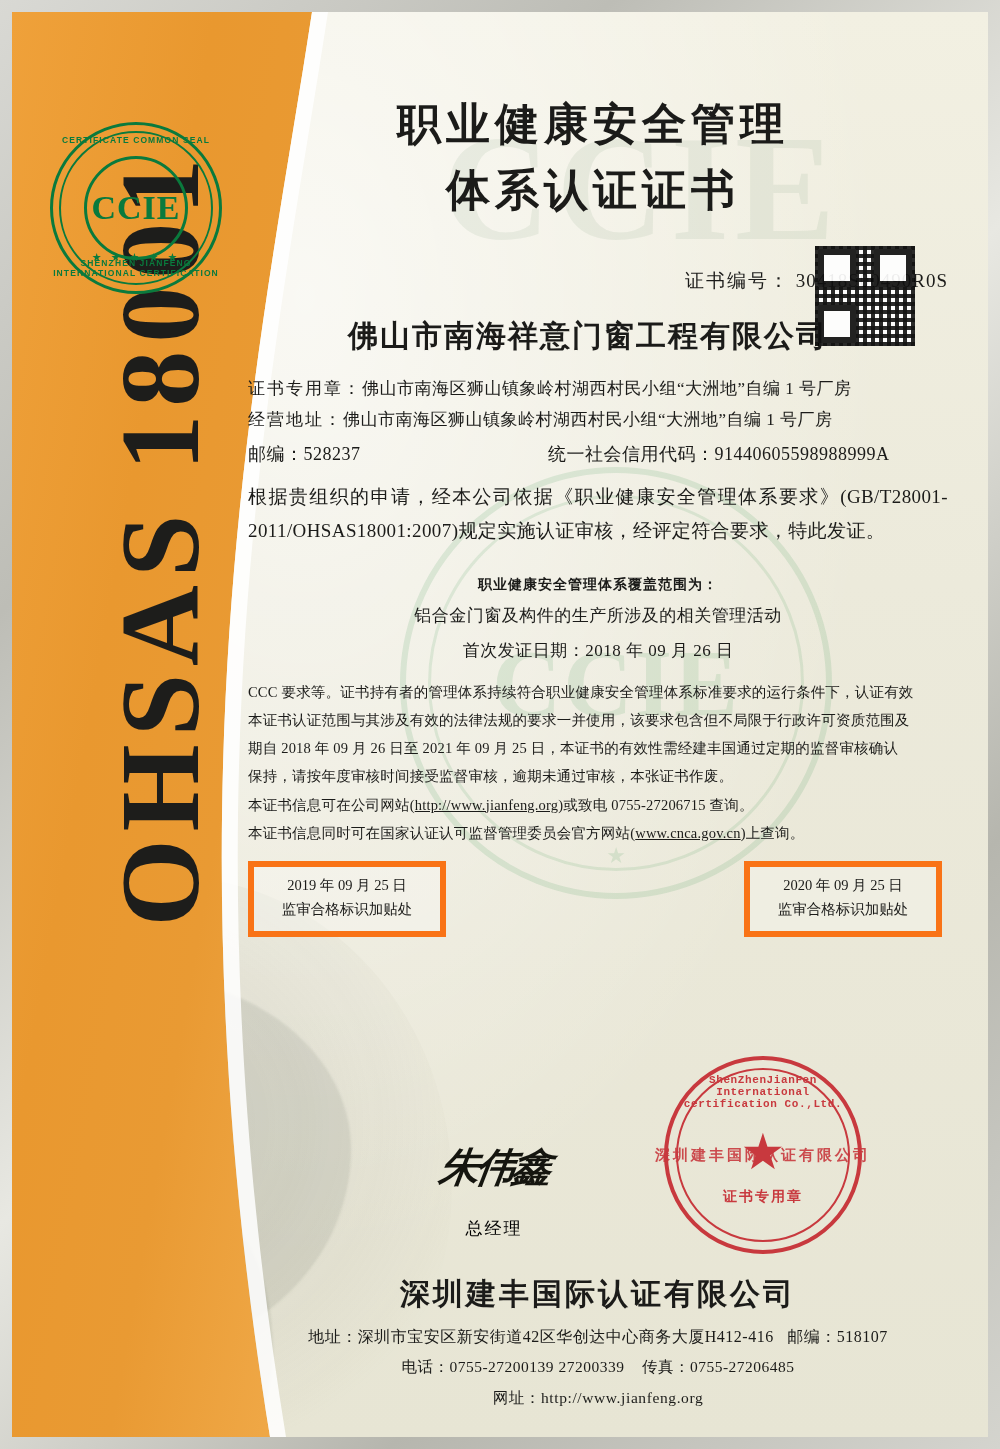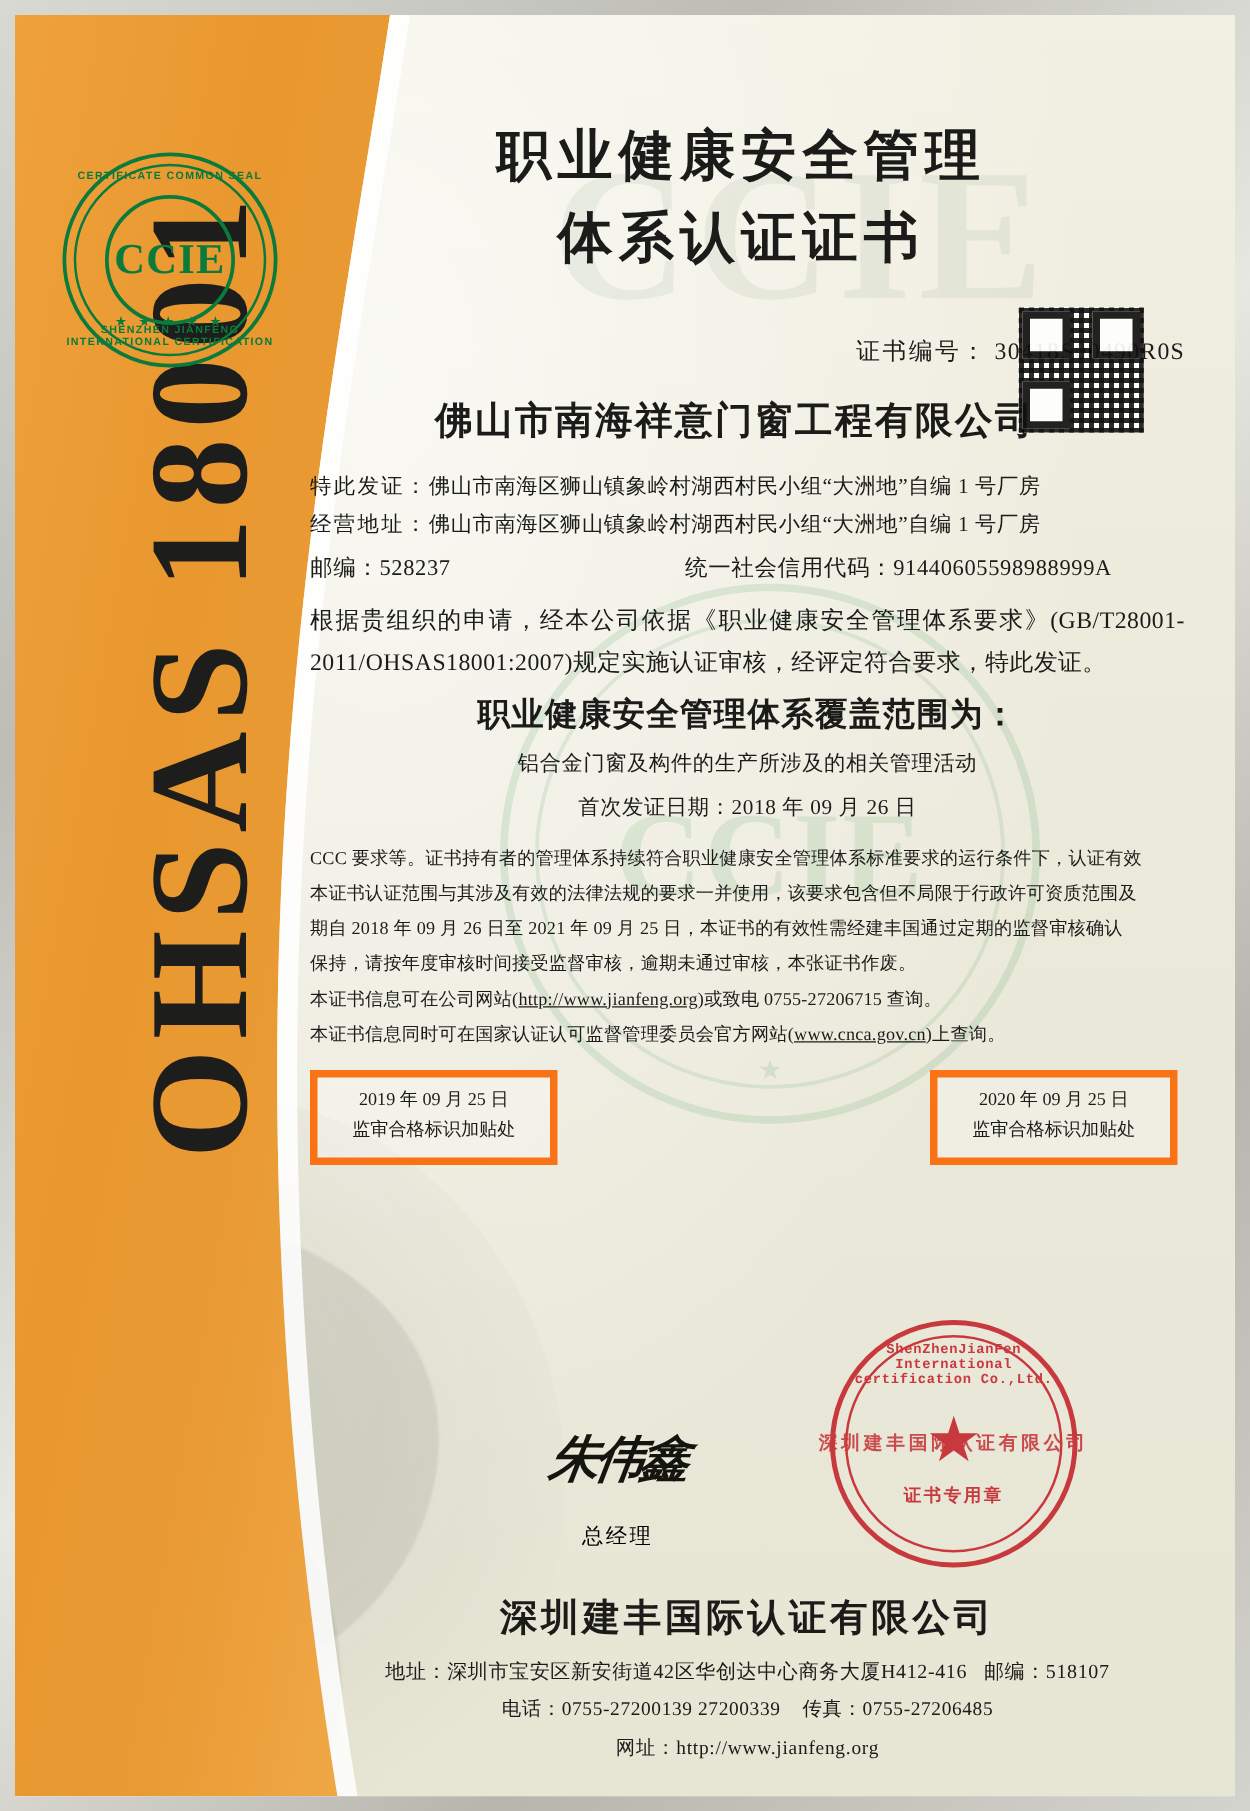--- a/index.html
+++ b/index.html
@@ -288,24 +288,24 @@
   .pc-row .pc { width: 300px; }
   .body-para {
     margin-top: 14px;
     font-family: "Liberation Serif", serif;
     font-size: 19px;
     line-height: 1.78;
     letter-spacing: 0.4px;
     text-align: justify;
   }
   .scope-title {
-    margin-top: 6px;
-    text-align: center;
-    font-family: "Liberation Serif", serif;
-    font-size: 26px;
+    margin-top: 28px;
+    text-align: center;
+    font-family: "Liberation Serif", serif;
+    font-size: 14px;
     font-weight: 700;
     letter-spacing: 1px;
   }
   .scope-body {
     margin-top: 10px;
     text-align: center;
     font-family: Liberation Mono, monospace;
     font-size: 17px;
     letter-spacing: 0.5px;
   }
@@ -496,21 +496,21 @@
 
       <div class="cert-no">
         <span class="label">证书编号：</span>
         <span class="value">30418S00490R0S</span>
       </div>
 
       <div class="company">佛山市南海祥意门窗工程有限公司</div>
 
       <div class="addr-block">
         <div class="addr-row">
-          <span class="k">特此发证：</span><span>佛山市南海区狮山镇象岭村湖西村民小组“大洲地”自编 1 号厂房</span>
+          <span class="k">证书专用章：</span><span>佛山市南海区狮山镇象岭村湖西村民小组“大洲地”自编 1 号厂房</span>
         </div>
         <div class="addr-row">
           <span class="k">经营地址：</span><span>佛山市南海区狮山镇象岭村湖西村民小组“大洲地”自编 1 号厂房</span>
         </div>
       </div>
 
       <div class="pc-row">
         <span class="pc">
           <span>邮编：</span><span>528237</span>
         </span>

